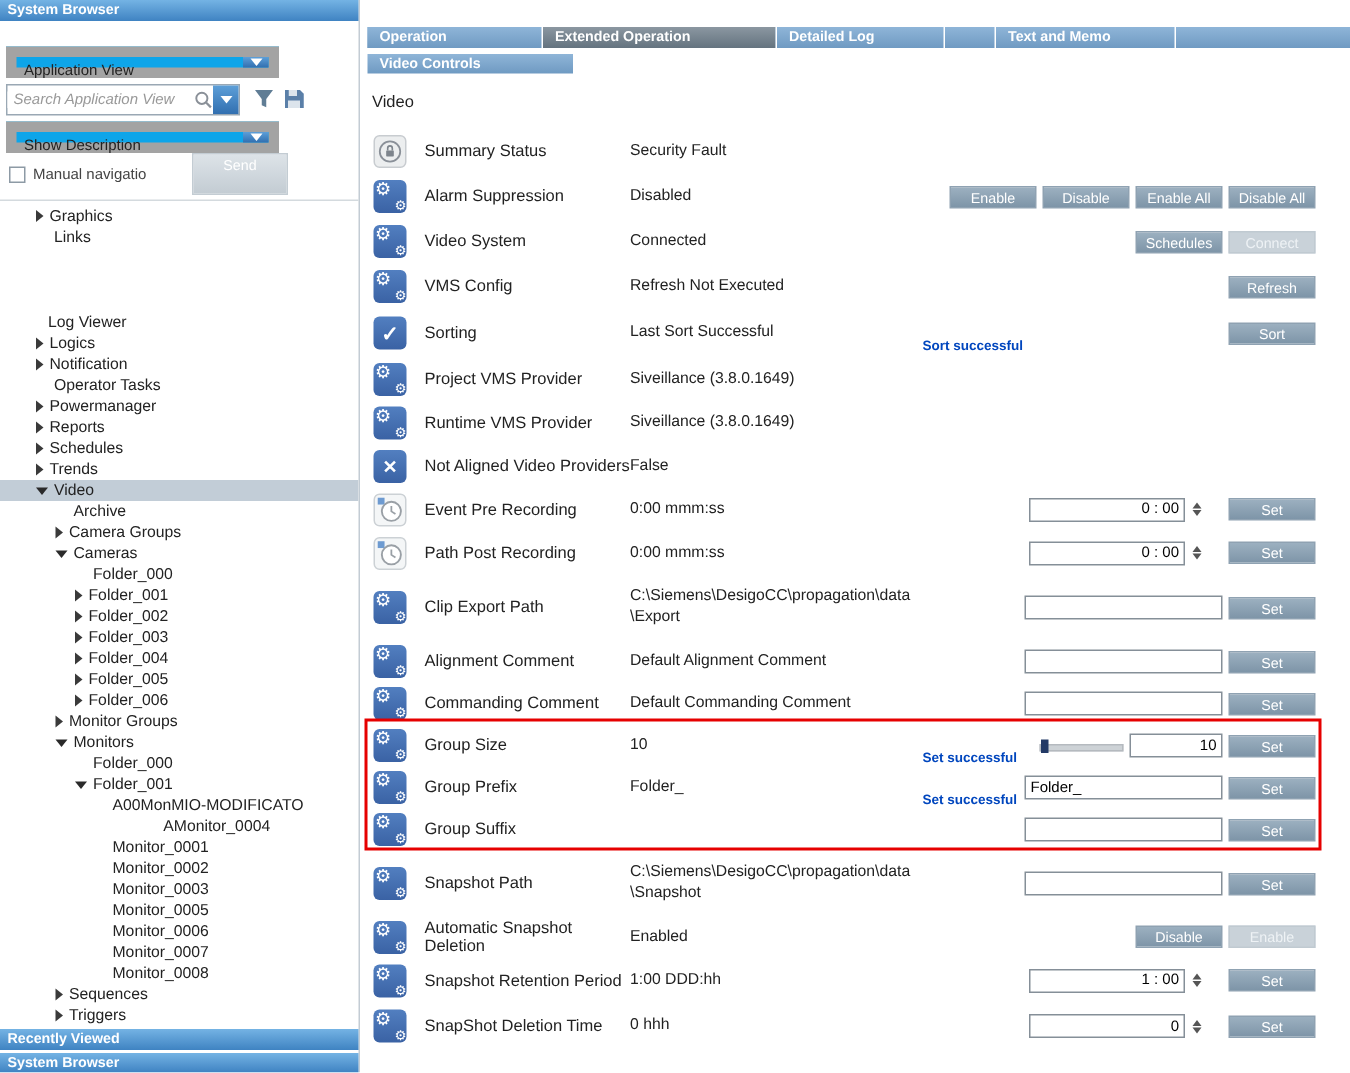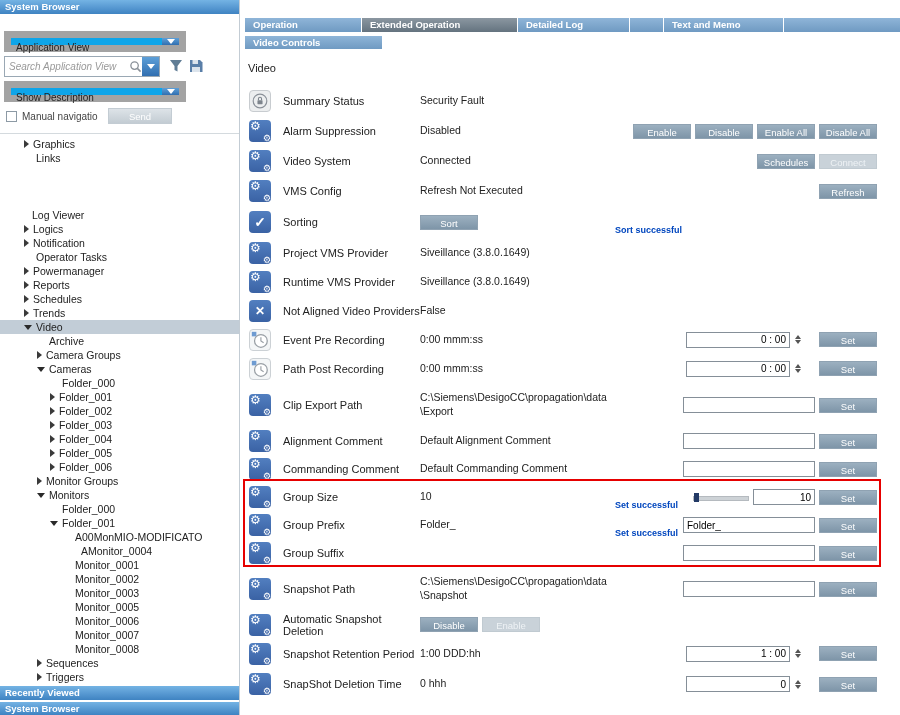--- a/index.html
+++ b/index.html
@@ -30,23 +30,23 @@
   .search-wrap input::placeholder { color:#999; font-style:italic; }
   .search-wrap .cbtn { position:static; flex:none; width:17px; height:100%; }
   .mini-icon { position:absolute; top:58px; width:16px; height:16px; }
   #funnel-icon { left:168px; }
   #floppy-icon { left:188px; }
   .manual-row { position:absolute; top:107px; left:6px; right:4px; height:18px;
     display:flex; align-items:center; font-size:10px; color:#444; }
   .checkbox { width:11px; height:11px; border:1px solid #8d9aa5; background:#fff;
     margin-right:5px; flex:none; }
   .manual-label { width:86px; }
-  .send-btn { width:64px; height:16px; line-height:16px; text-align:center;
+  .send-btn { width:64px; height:28px; line-height:16px; text-align:center;
     color:#fff; font-size:9.5px; background:linear-gradient(180deg,#dde3e8,#c3ccd3);
-    border:1px solid #c3ccd3; }
+    border:1px solid #c3ccd3;margin-left:20px; }
   .divider { position:absolute; top:133px; left:0; right:0; border-top:1px solid #d4dade; }
   .tree { position:absolute; top:137px; bottom:31px; left:0; right:0;
     overflow:hidden; font-size:10.5px; }
   .tree-item { height:14px; display:flex; align-items:center; white-space:nowrap; }
   .tree-item.selected { background:#c2cdd7; }
   .arrow { width:0; height:0; display:inline-block; margin-right:4px; flex:none; }
   .arrow.collapsed { border-left:5px solid #3a3a3a;
     border-top:4px solid transparent; border-bottom:4px solid transparent; }
   .arrow.expanded { border-top:5px solid #2a2a2a;
     border-left:4px solid transparent; border-right:4px solid transparent; }
@@ -245,21 +245,21 @@
         <div class="tree-item" style="padding-left: 62px;">
           <span class="tlabel">Folder_000</span>
         </div>
         <div class="tree-item" style="padding-left: 50px;">
           <span class="arrow expanded"></span>
           <span class="tlabel">Folder_001</span>
         </div>
         <div class="tree-item" style="padding-left: 75px;">
           <span class="tlabel">A00MonMIO-MODIFICATO</span>
         </div>
-        <div class="tree-item" style="padding-left: 81px;">
+        <div class="tree-item" style="padding-left: 50px; justify-content: center;">
           <span class="tlabel">AMonitor_0004</span>
         </div>
         <div class="tree-item" style="padding-left: 75px;">
           <span class="tlabel">Monitor_0001</span>
         </div>
         <div class="tree-item" style="padding-left: 75px;">
           <span class="tlabel">Monitor_0002</span>
         </div>
         <div class="tree-item" style="padding-left: 75px;">
           <span class="tlabel">Monitor_0003</span>
@@ -346,20 +346,21 @@
           </span>
           <span class="rlabel">VMS Config</span>
           <span class="rvalue">Refresh Not Executed</span>
           <span class="rcontrols">
             <span class="btn">Refresh</span>
           </span>
         </div>
         <div class="row">
           <span class="ricon icon-check">✓</span>
           <span class="rlabel">Sorting</span>
+          <span class="rvalue">Last Sort Successful</span>
           <span class="rnote">Sort successful</span>
           <span class="rcontrols">
             <span class="btn">Sort</span>
           </span>
         </div>
         <div class="row">
           <span class="ricon icon-gears">
             <span class="g1">⚙</span>
             <span class="g2">⚙</span>
           </span>
@@ -504,20 +505,21 @@
             <input class="tin txt" style="">
             <span class="btn setbtn">Set</span>
           </span>
         </div>
         <div class="row">
           <span class="ricon icon-gears">
             <span class="g1">⚙</span>
             <span class="g2">⚙</span>
           </span>
           <span class="rlabel">Automatic Snapshot Deletion</span>
+          <span class="rvalue">Enabled</span>
           <span class="rcontrols">
             <span class="btn">Disable</span>
             <span class="btn disabled">Enable</span>
           </span>
         </div>
         <div class="row">
           <span class="ricon icon-gears">
             <span class="g1">⚙</span>
             <span class="g2">⚙</span>
           </span>

